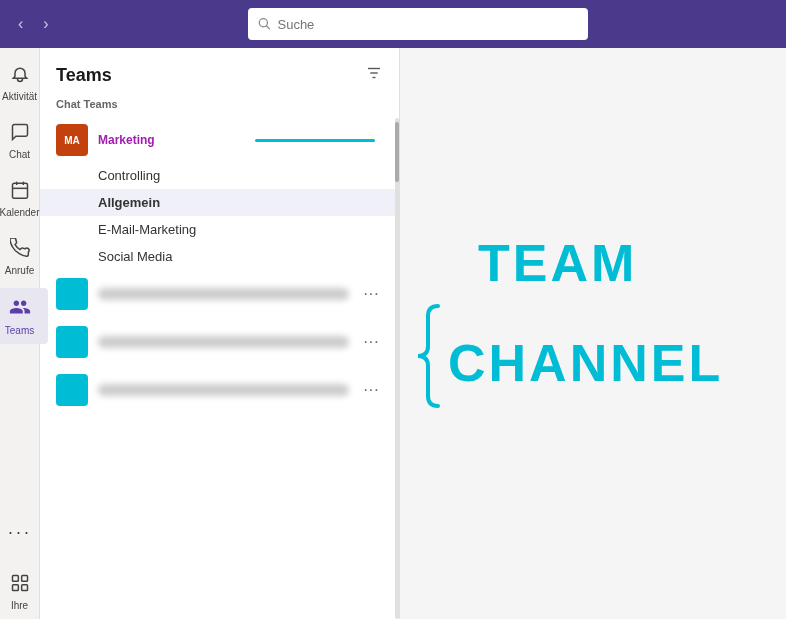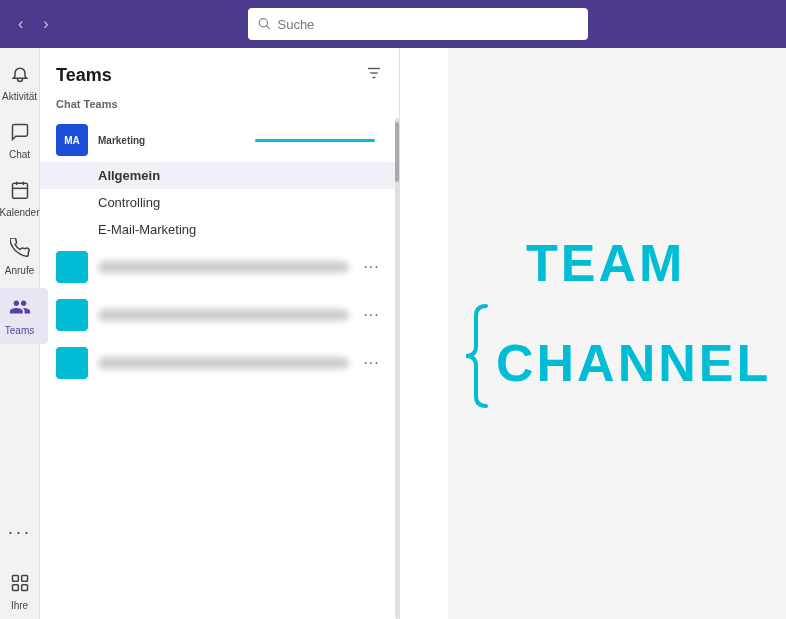--- a/index.html
+++ b/index.html
@@ -147,32 +147,32 @@
       align-items: center;
       padding: 6px 16px;
       cursor: pointer;
       gap: 10px;
       position: relative;
     }
     .team-avatar {
       width: 32px;
       height: 32px;
       border-radius: 4px;
-      background: #1d4ed8;
+      background: #c2410c;
       color: white;
       font-size: 10px;
       font-weight: 700;
       display: flex;
       align-items: center;
       justify-content: center;
       flex-shrink: 0;
     }
     .team-name {
-      font-size: 10px;
-      color: #404040;
+      font-size: 12px;
+      color: #a21caf;
       font-weight: 600;
       flex: 1;
     }
     .team-progress {
       height: 3px;
       background: #00bcd4;
       border-radius: 2px;
       width: 120px;
       margin-left: auto;
       margin-right: 8px;
@@ -222,21 +222,20 @@
     
     .content-area {
       flex: 1;
       background: #f5f5f5;
       display: flex;
       align-items: flex-start;
       justify-content: flex-start;
       padding: 60px 32px;
       gap: 0;
       position: relative;
-      margin-left: 48px;
     }
     .brace-svg {
       position: absolute;
       top: 168px;
       left: 18px;
     }
 
     
     .teams-list::-webkit-scrollbar { width: 4px; }
     .teams-list::-webkit-scrollbar-thumb { background: #ccc; border-radius: 2px; }
@@ -348,28 +347,31 @@
       <div class="teams-list">
 
         <div class="team-row">
           <div class="team-avatar">
             <span>MA</span>
           </div>
           <span class="team-name">Marketing</span>
           <div class="team-progress"></div>
         </div>
 
+        <div class="channel-row">
+          <span>Controlling</span>
+        </div>
         <div class="channel-row active">
           <span>Allgemein</span>
         </div>
         <div class="channel-row">
-          <span>Controlling</span>
+          <span>E-Mail-Marketing</span>
         </div>
         <div class="channel-row">
-          <span>E-Mail-Marketing</span>
+          <span>Social Media</span>
         </div>
 
         <div class="other-team-row">
           <div class="other-team-avatar"></div>
           <div class="other-team-name-blur"></div>
           <span class="dots-btn">···</span>
         </div>
         <div class="other-team-row">
           <div class="other-team-avatar"></div>
           <div class="other-team-name-blur"></div>

